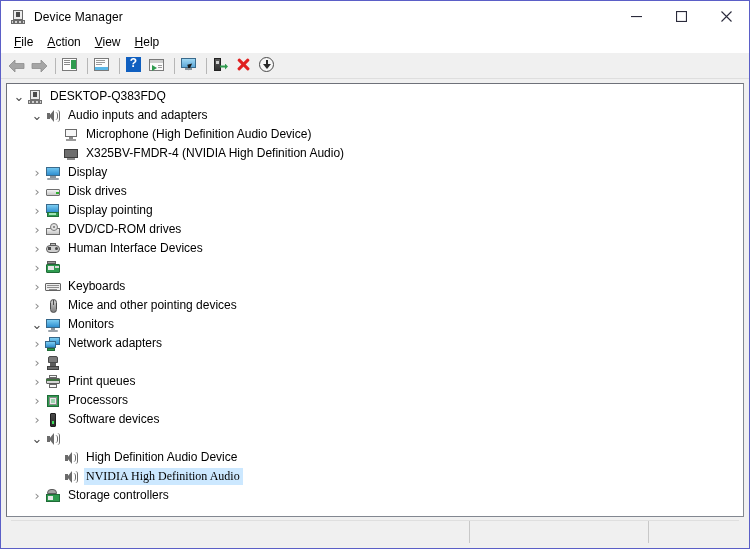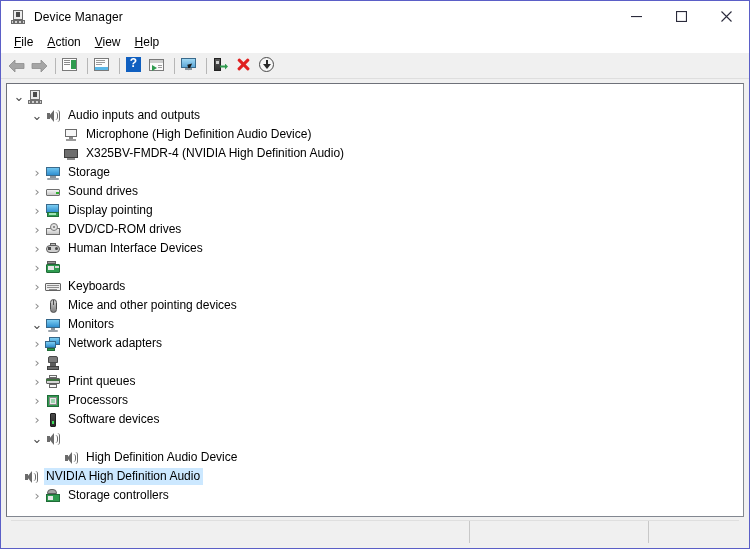--- a/index.html
+++ b/index.html
@@ -470,30 +470,31 @@
           <div class="node expanded" style="padding-left: 4px;">
             <span class="twisty" style="font-size: 13px; color: rgb(74, 74, 74);">⌄</span>
             <span class="ico icon-devroot">
               <span class="ic body"></span>
               <span class="ic dot"></span>
               <span class="ic base"></span>
               <span class="ic p1"></span>
               <span class="ic p2"></span>
               <span class="ic p3"></span>
             </span>
+            <span class="lbl">DESKTOP-Q383FDQ</span>
           </div>
           <div class="node expanded" style="padding-left: 22px;">
             <span class="twisty" style="font-size: 13px; color: rgb(74, 74, 74);">⌄</span>
             <span class="ico icon-speaker">
               <span class="ic box"></span>
               <span class="ic cone"></span>
               <span class="ic w1"></span>
               <span class="ic w2"></span>
             </span>
-            <span class="lbl">Audio inputs and outputs</span>
+            <span class="lbl">Audio inputs and adapters</span>
           </div>
           <div class="node" style="padding-left: 40px;">
             <span class="twisty"></span>
             <span class="ico icon-micpc">
               <span class="ic scr"></span>
               <span class="ic scr2"></span>
               <span class="ic stand"></span>
               <span class="ic foot"></span>
             </span>
             <span class="lbl">Microphone (High Definition Audio Device)</span>
@@ -507,29 +508,29 @@
             </span>
             <span class="lbl">X325BV-FMDR-4 (NVIDIA High Definition Audio)</span>
           </div>
           <div class="node" style="padding-left: 22px;">
             <span class="twisty" style="font-size: 13px; color: rgb(139, 139, 139);">›</span>
             <span class="ico icon-computer">
               <span class="ic scr"></span>
               <span class="ic base"></span>
               <span class="ic foot"></span>
             </span>
-            <span class="lbl">Storage</span>
+            <span class="lbl">Display</span>
           </div>
           <div class="node" style="padding-left: 22px;">
             <span class="twisty" style="font-size: 13px; color: rgb(139, 139, 139);">›</span>
             <span class="ico icon-disk">
               <span class="ic body"></span>
               <span class="ic led"></span>
             </span>
-            <span class="lbl">Sound drives</span>
+            <span class="lbl">Disk drives</span>
           </div>
           <div class="node" style="padding-left: 22px;">
             <span class="twisty" style="font-size: 13px; color: rgb(139, 139, 139);">›</span>
             <span class="ico icon-dispad">
               <span class="ic scr"></span>
               <span class="ic card"></span>
               <span class="ic c2"></span>
             </span>
             <span class="lbl">Display pointing</span>
           </div>
@@ -644,21 +645,21 @@
           <div class="node" style="padding-left: 40px;">
             <span class="twisty"></span>
             <span class="ico icon-speaker">
               <span class="ic box"></span>
               <span class="ic cone"></span>
               <span class="ic w1"></span>
               <span class="ic w2"></span>
             </span>
             <span class="lbl">High Definition Audio Device</span>
           </div>
-          <div class="node selected" style="">
+          <div class="node selected" style="padding-left: 40px; font-family: Liberation Serif, serif;">
             <span class="twisty"></span>
             <span class="ico icon-speaker">
               <span class="ic box"></span>
               <span class="ic cone"></span>
               <span class="ic w1"></span>
               <span class="ic w2"></span>
             </span>
             <span class="lbl">NVIDIA High Definition Audio</span>
           </div>
           <div class="node" style="padding-left: 22px;">

